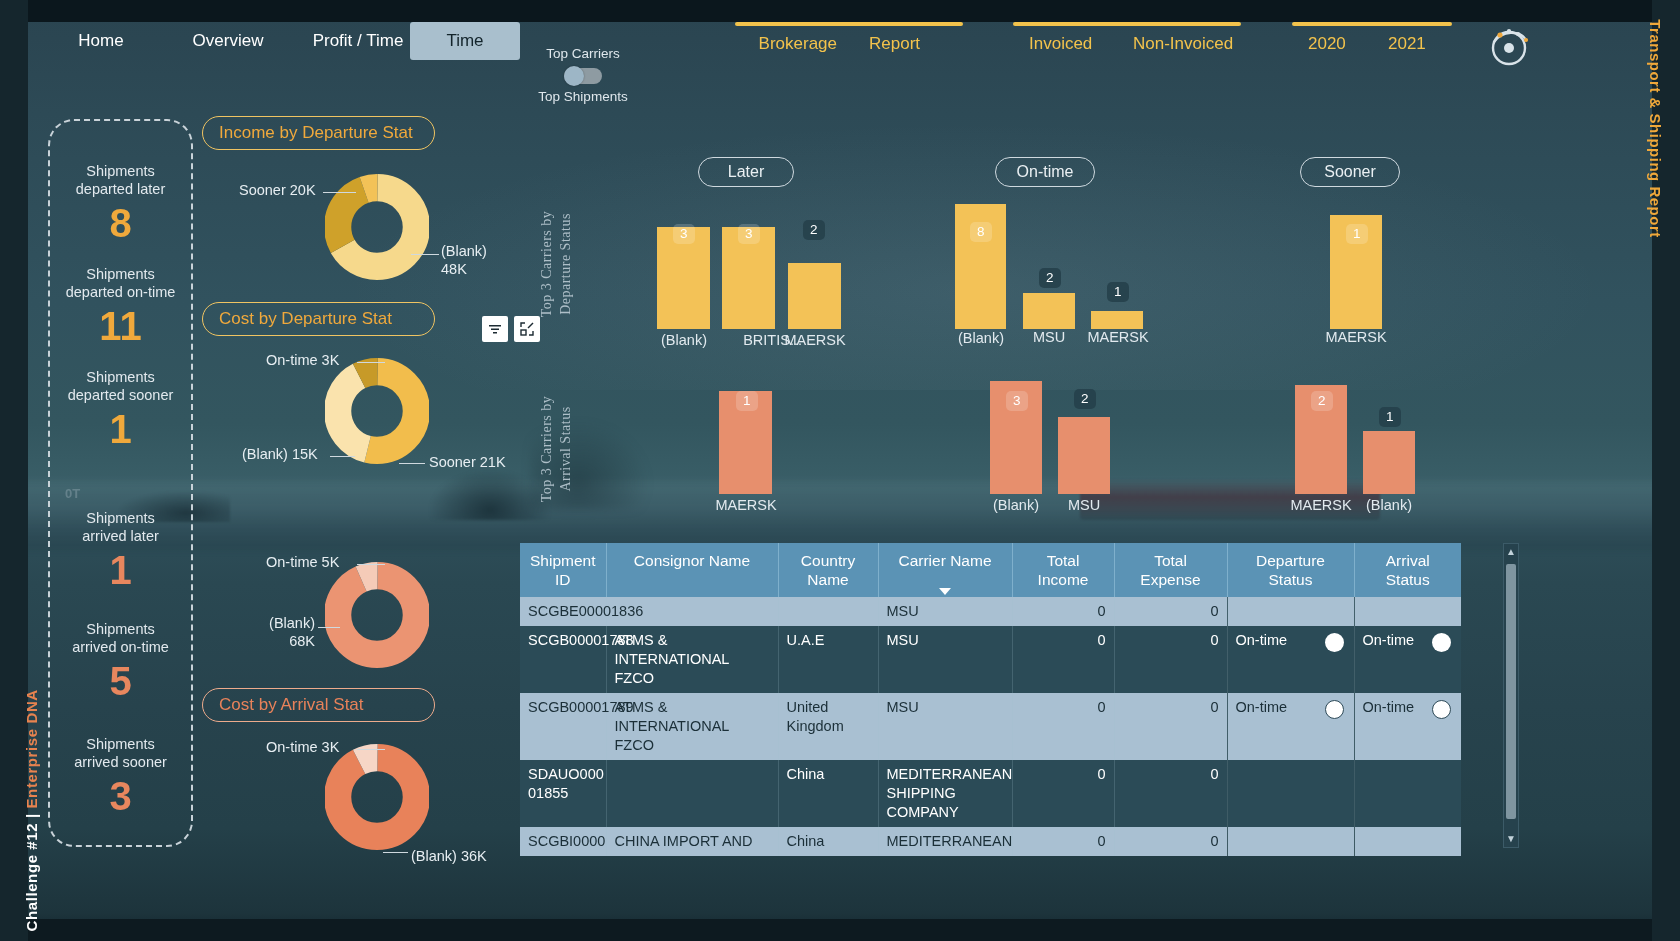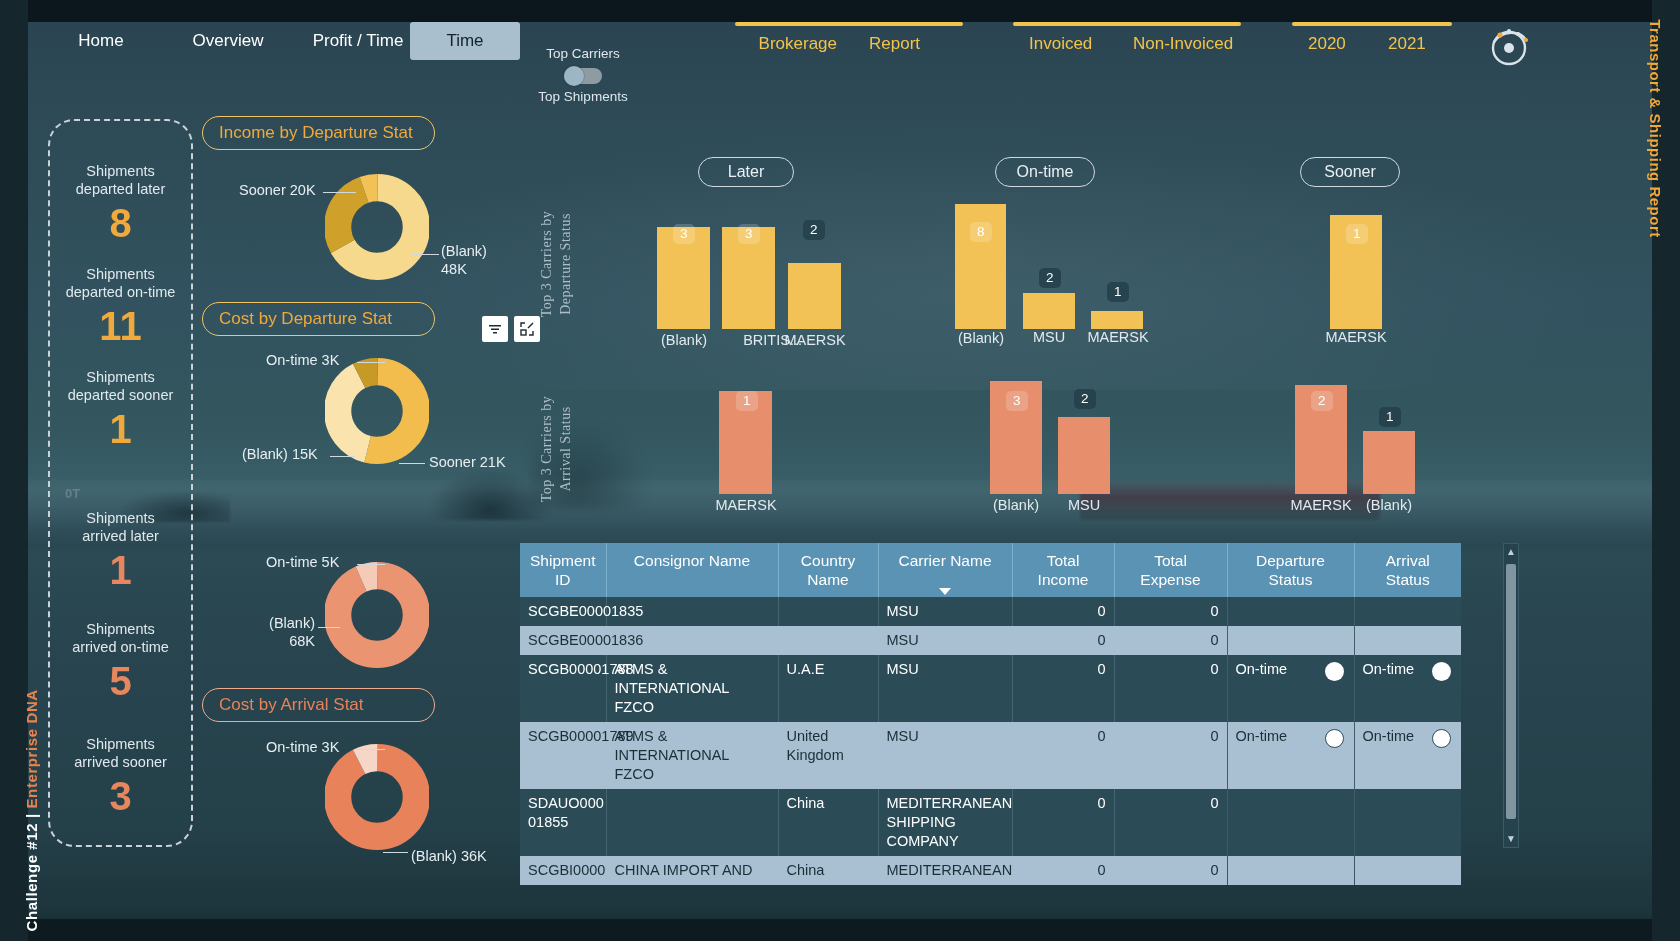--- a/index.html
+++ b/index.html
@@ -471,30 +471,20 @@
             <span>Carrier Name</span>
             <span class="sortcaret"></span>
           </th>
           <th style="width:102px;">Total Income</th>
           <th style="width:113px;">Total Expense</th>
           <th style="width:127px;">Departure Status</th>
           <th style="width:107px;">Arrival Status</th>
         </tr>
       </thead>
       <tbody>
-        <tr class="odd">
-          <td>SCGBE00001835</td>
-          <td></td>
-          <td></td>
-          <td>MSU</td>
-          <td class="num">0</td>
-          <td class="num">0</td>
-          <td class="statuscell"></td>
-          <td class="statuscell"></td>
-        </tr>
         <tr class="even">
           <td>SCGBE00001836</td>
           <td></td>
           <td></td>
           <td>MSU</td>
           <td class="num">0</td>
           <td class="num">0</td>
           <td class="statuscell"></td>
           <td class="statuscell"></td>
         </tr>

